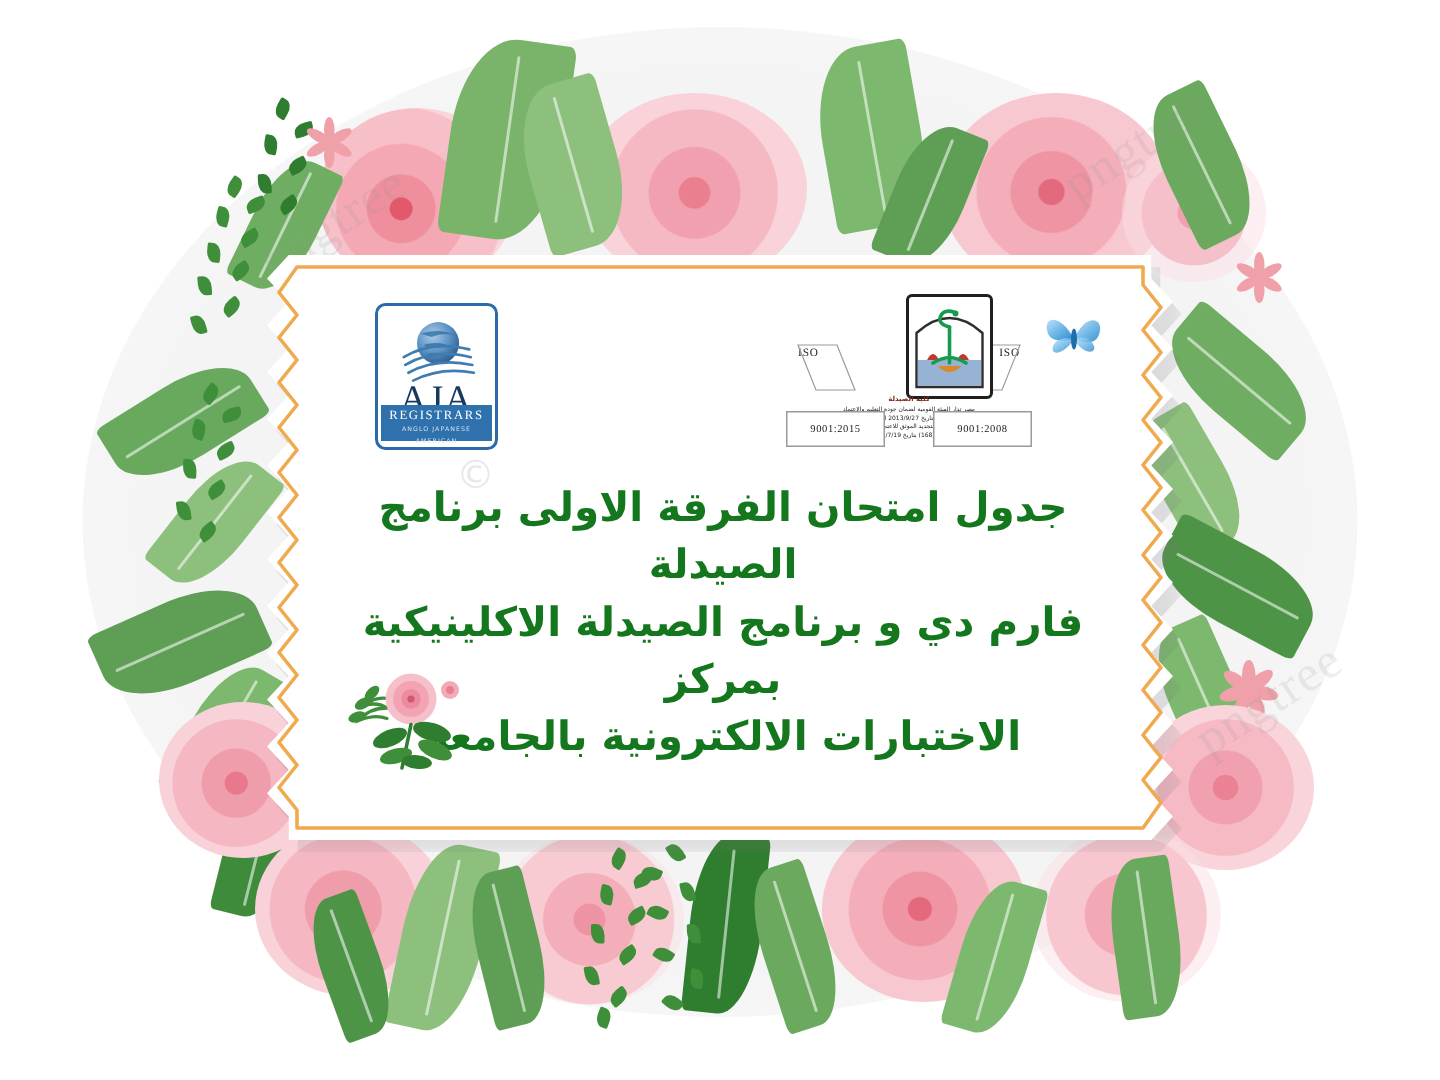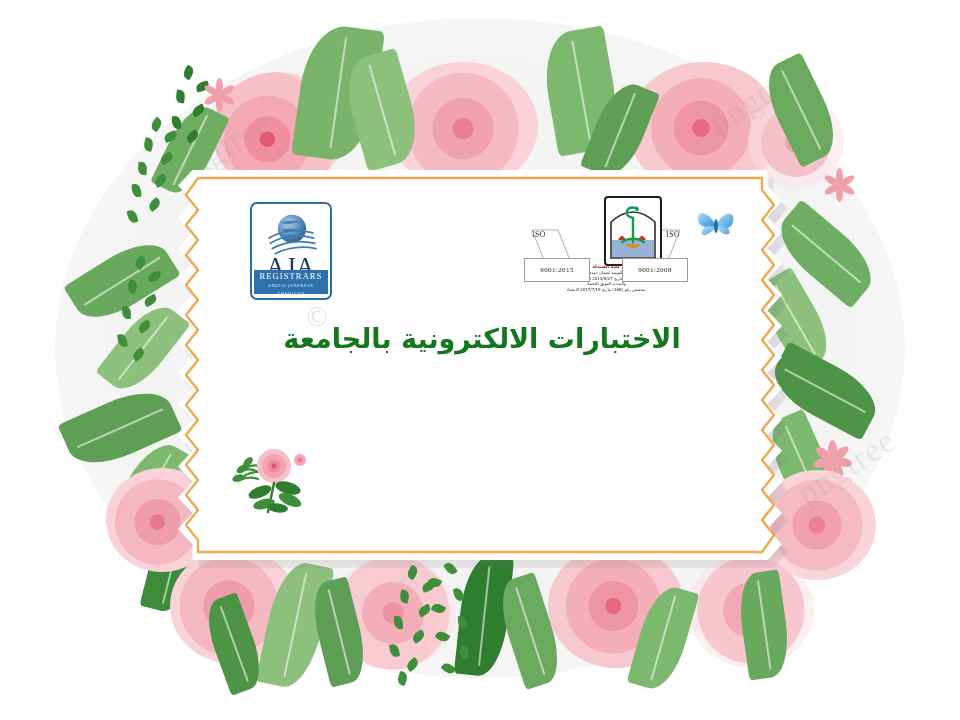--- a/index.html
+++ b/index.html
@@ -70,21 +70,21 @@
   .aja{position:absolute;left:72px;top:32px;width:82px;height:98px;}
   .aja-frame{position:absolute;inset:0;border:2px solid #2b6ca8;border-radius:7px;background:#fff;overflow:hidden;}
   .aja-globe{position:absolute;left:50%;top:7px;transform:translateX(-50%);width:52px;height:48px;}
   .aja-text{position:absolute;left:0;right:0;top:50px;text-align:center;
       font-family:"Liberation Serif","DejaVu Serif",serif;font-size:25px;letter-spacing:1px;color:#17395e;line-height:1;}
   .aja-band{position:absolute;left:2px;right:2px;bottom:4px;height:24px;background:#2f71ad;}
   .aja-band .r1{color:#fff;font-size:8.5px;letter-spacing:1.1px;text-align:center;line-height:12px;font-family:"Liberation Serif",serif;}
   .aja-band .r2{color:#cfe0ef;font-size:4.2px;letter-spacing:.7px;text-align:center;line-height:8px;}
 
   .uni{position:absolute;left:352px;top:26px;width:152px;height:102px;}
-  .iso-tag{position:absolute;bottom:16px;width:64px;height:22px;border:1px solid #9a9a9a;background:#fff;
+  .iso-tag{position:absolute;bottom:0;width:64px;height:22px;border:1px solid #9a9a9a;background:#fff;
       display:flex;align-items:center;justify-content:center;font-size:7px;color:#1b1b1b;letter-spacing:.4px;
       font-family:"Liberation Serif",serif;}
   .iso-tag.l{left:-6px;} .iso-tag.r{right:-6px;}
   .iso-word{position:absolute;top:34px;font-size:7.5px;letter-spacing:.6px;color:#1b1b1b;font-family:"Liberation Serif",serif;}
   .iso-word.l{left:2px;} .iso-word.r{right:2px;}
   .crest-pair{position:absolute;left:22px;top:0;width:110px;height:66px;display:flex;gap:2px;}
   .crest{position:relative;width:54px;height:66px;background:#fff;border-radius:4px;overflow:hidden;}
   .crest.assiut{border:2.5px solid #3b2a8a;}
   .crest.pharm{border:2.5px solid #1f1f1f;}
   .uni-caption{position:absolute;left:16px;right:16px;top:68px;text-align:center;}
@@ -346,20 +346,22 @@
         </defs>
         <path d="M22 22 C14 6 2 6 4 16 C5 24 14 24 22 22 Z" fill="url(#bw)"></path>
         <path d="M22 22 C30 4 42 8 39 18 C37 26 29 25 22 22 Z" fill="url(#bw)" opacity=".92"></path>
         <path d="M22 22 C16 32 6 34 8 27 C10 21 17 21 22 22 Z" fill="url(#bw)" opacity=".85"></path>
         <path d="M22 22 C28 33 38 32 35 26 C32 20 27 21 22 22 Z" fill="url(#bw)" opacity=".8"></path>
         <ellipse cx="22" cy="22" rx="2" ry="7" fill="#1f6fae"></ellipse>
       </svg>
     </div>
 
     <div class="headline">
+      <div>جدول امتحان الفرقة الاولى برنامج الصيدلة</div>
+      <div>فارم دي و برنامج الصيدلة الاكلينيكية بمركز</div>
       <div>الاختبارات الالكترونية بالجامعة</div>
     </div>
 
     <svg class="card-sprig" viewBox="0 0 120 80">
       <g>
         <path d="M58 30 q-14 -6 -22 2 q8 -2 14 2 q-12 0 -18 8 q10 -4 18 -1" fill="none" stroke="#3f8f3a" stroke-width="2.2" stroke-linecap="round"></path>
         <ellipse cx="34" cy="31" rx="6" ry="3.4" fill="#3f8f3a" transform="rotate(-30 34 31)"></ellipse>
         <ellipse cx="30" cy="40" rx="6" ry="3.4" fill="#3f8f3a" transform="rotate(-20 30 40)"></ellipse>
         <ellipse cx="40" cy="24" rx="6" ry="3.4" fill="#3f8f3a" transform="rotate(-45 40 24)"></ellipse>
       </g>

